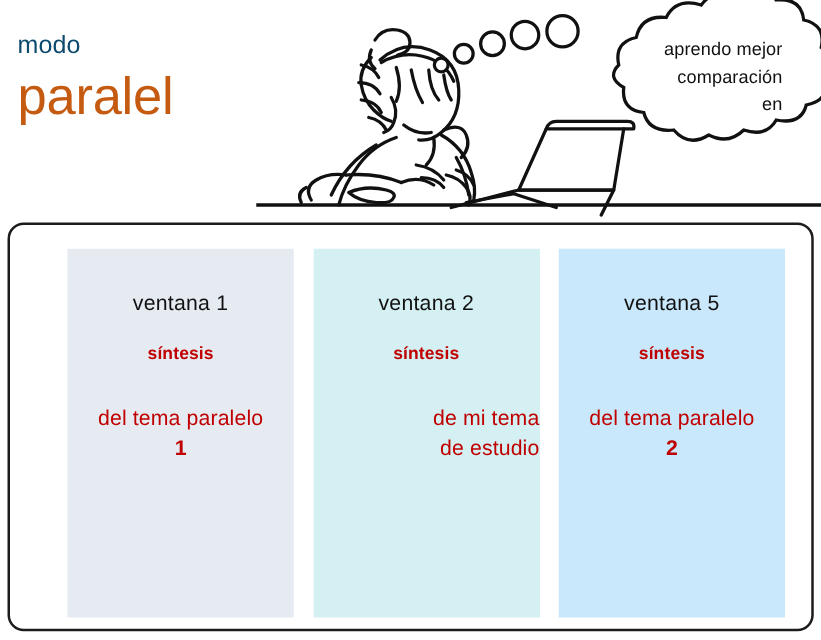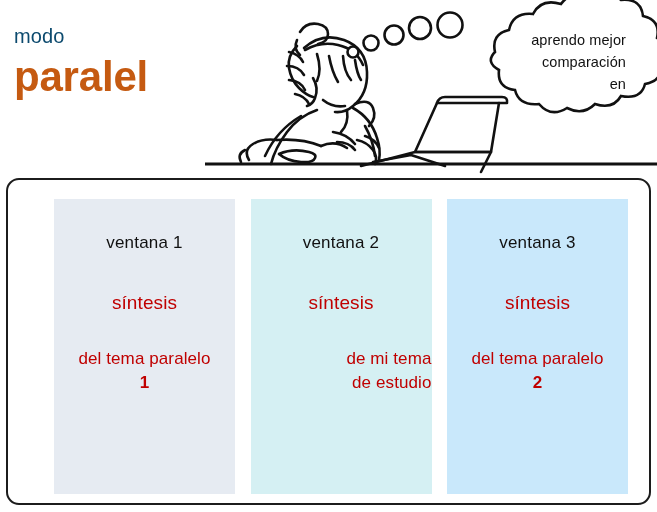--- a/index.html
+++ b/index.html
@@ -30,21 +30,21 @@
     width: 200px;
   }
   #mode-kicker {
     font-size: 20px;
     color: #0c4a6e;
     line-height: 1.05;
     letter-spacing: 0.1px;
   }
   #mode-name {
     font-size: 42px;
-    font-weight: bold;
+    font-weight: normal;
     color: #c55a11;
     line-height: 1.1;
     margin-top: 7px;
     letter-spacing: -0.2px;
   }
 
   
   #illustration {
     position: absolute;
     left: 205px;
@@ -93,24 +93,24 @@
     padding-top: 34px;
     text-align: center;
   }
   .col-title {
     font-size: 17px;
     color: #111111;
     line-height: 1.2;
     letter-spacing: 0.2px;
   }
   .col-synth {
-    font-size: 19px;
-    font-weight: normal;
+    font-size: 14px;
+    font-weight: bold;
     color: #c00000;
-    margin-top: 39px;
+    margin-top: 21px;
     line-height: 1.2;
     letter-spacing: 0.1px;
   }
   .col-detail {
     font-size: 17px;
     color: #c00000;
     margin-top: 32px;
     line-height: 1.4;
     letter-spacing: 0.1px;
   }
@@ -232,21 +232,21 @@
     <div class="window-col" id="col-2" style="background: rgb(213, 240, 243);">
       <div class="col-title">ventana 2</div>
       <div class="col-synth" style="color: rgb(192, 0, 0);">síntesis</div>
       <div class="col-detail" style="color: rgb(192, 0, 0); text-align: right;">
         <span>de mi tema</span><br>
         <span>de estudio</span>
       </div>
     </div>
 
     <div class="window-col" id="col-3" style="background: rgb(201, 232, 251);">
-      <div class="col-title">ventana 3</div>
+      <div class="col-title">ventana 5</div>
       <div class="col-synth" style="color: rgb(192, 0, 0);">síntesis</div>
       <div class="col-detail" style="color: rgb(192, 0, 0);">
         <span>del tema paralelo</span>
         <span class="em">2</span>
       </div>
     </div>
 
   </div>
 
 </div>

